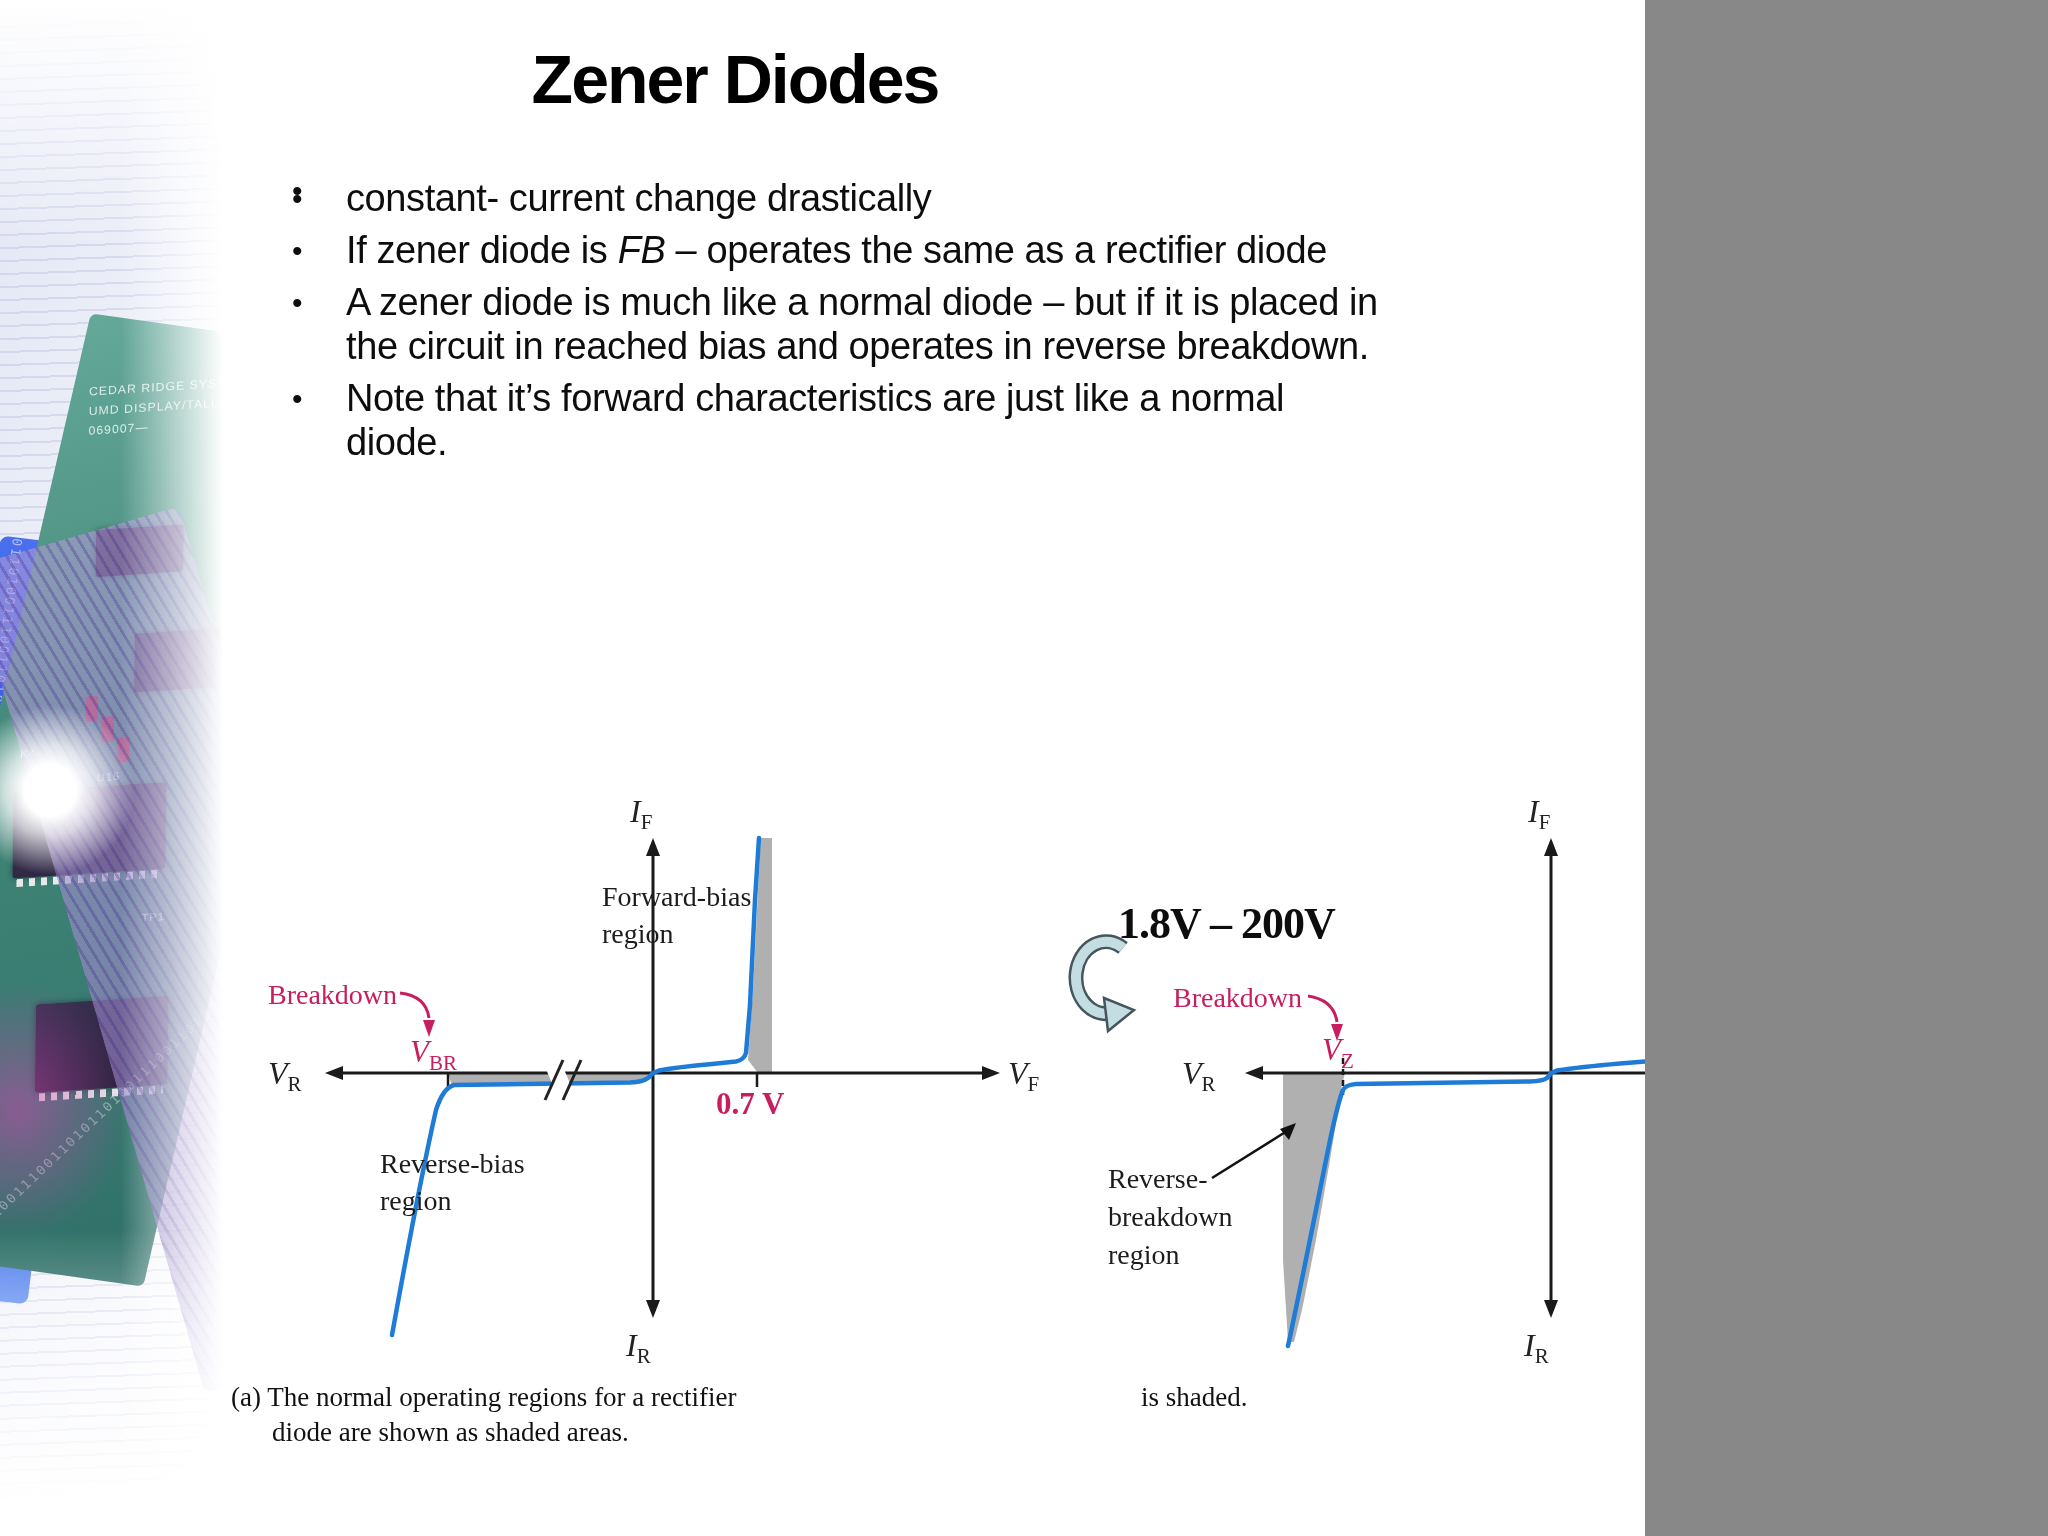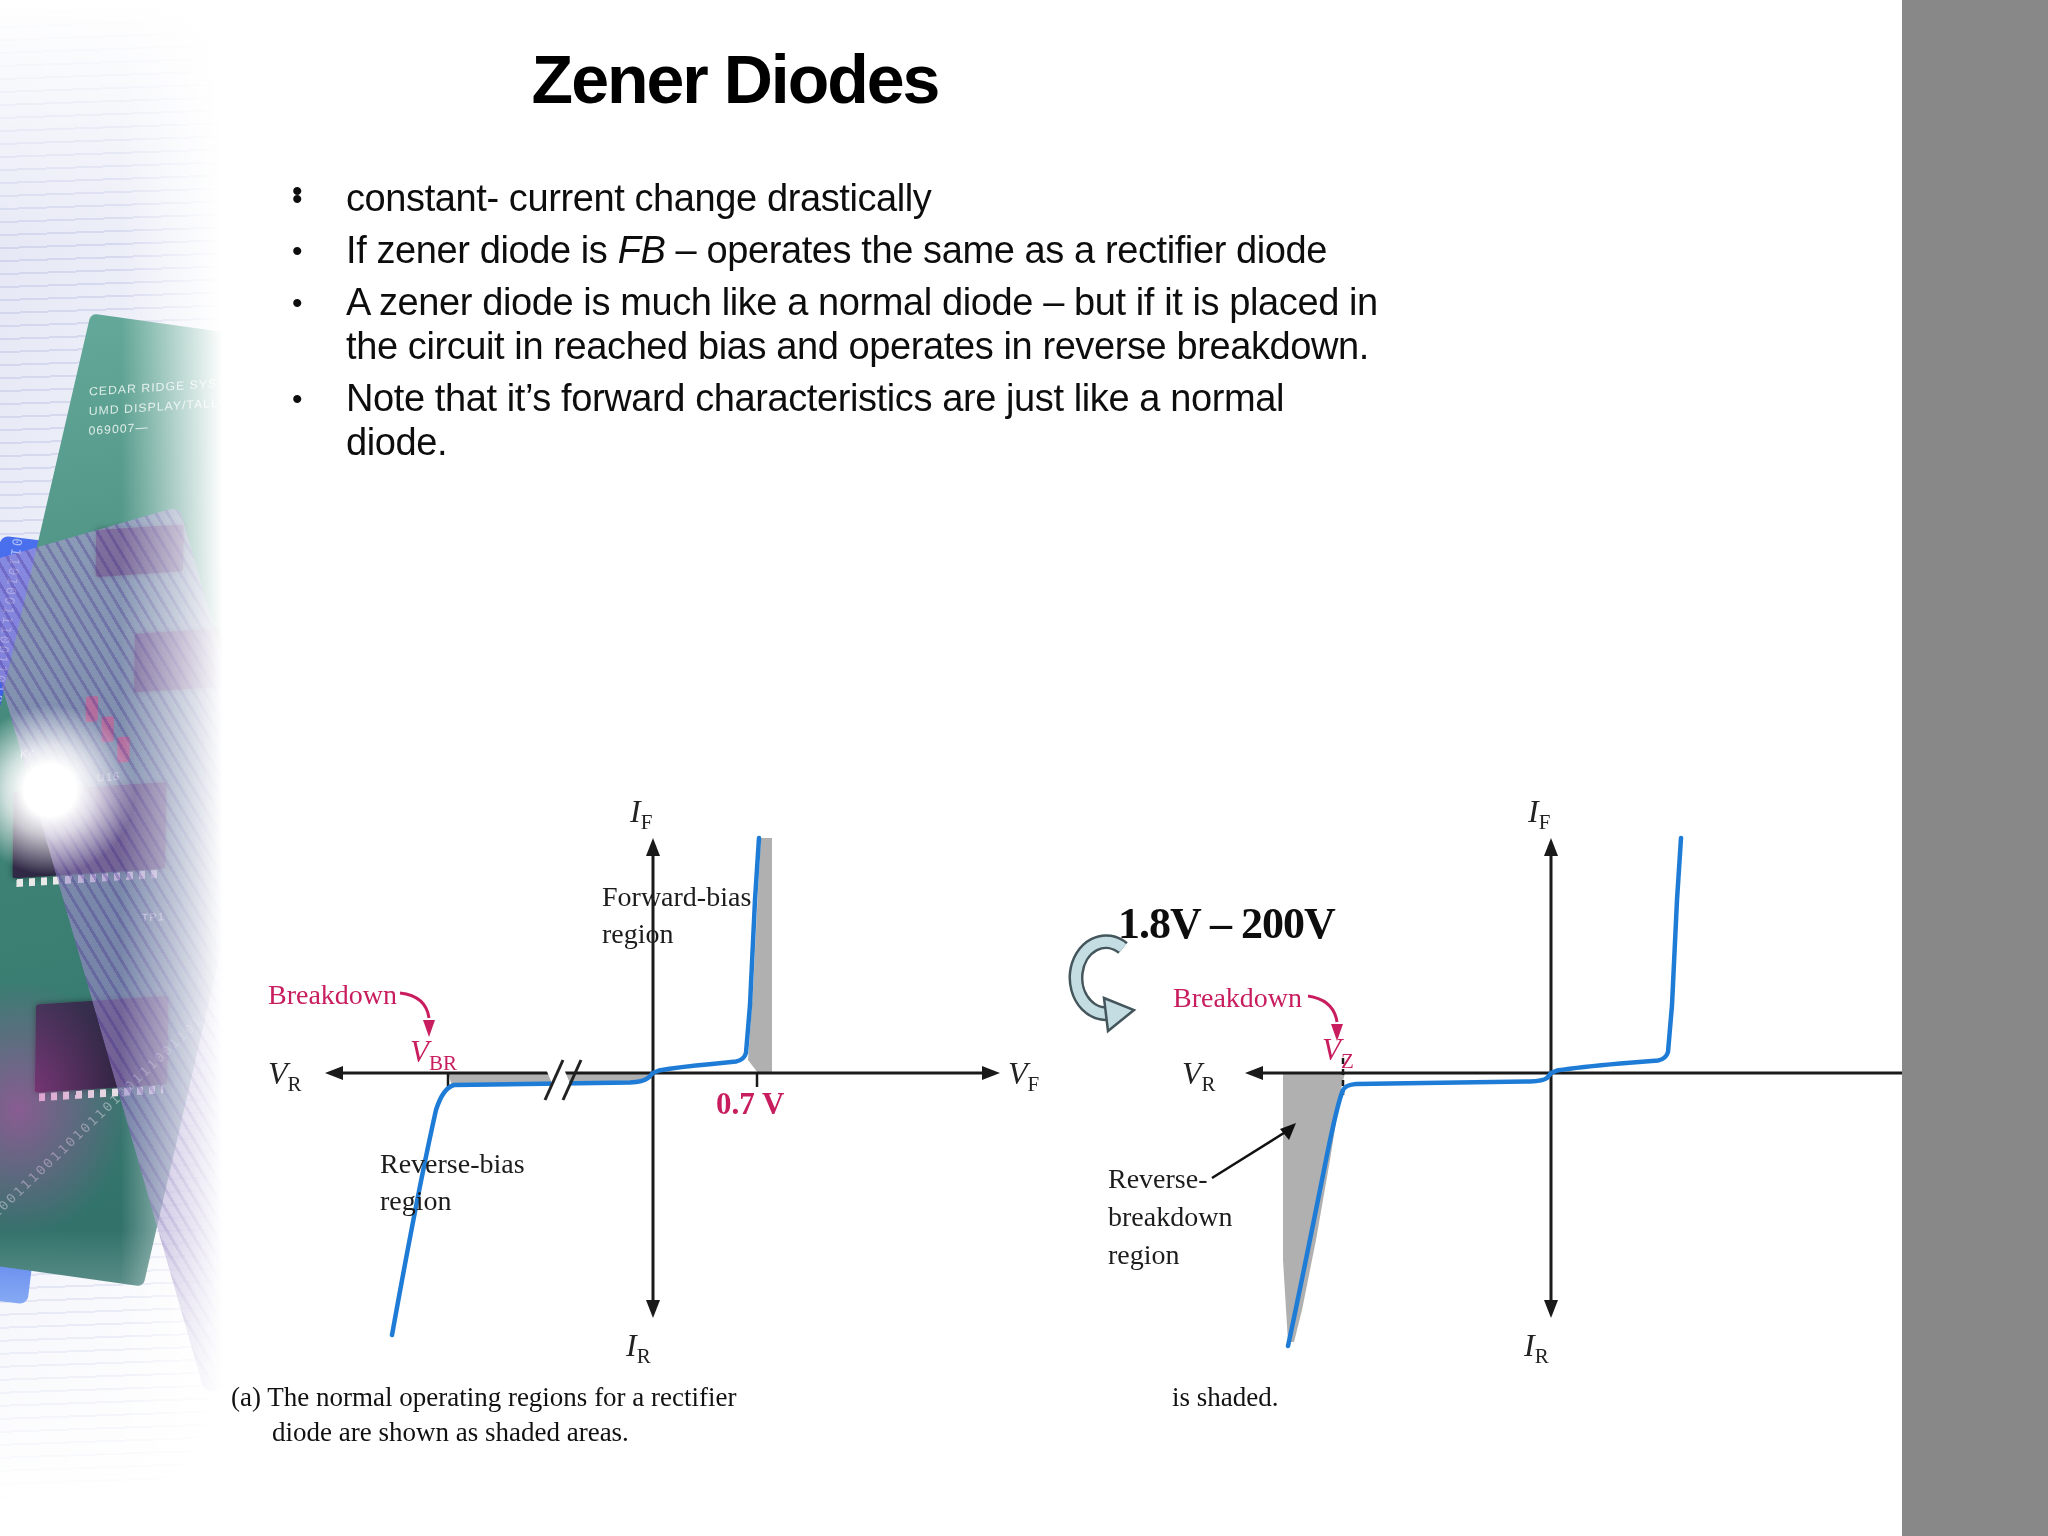--- a/index.html
+++ b/index.html
@@ -1,17 +1,17 @@
 <!DOCTYPE html>
 <html><head>
 <meta charset="utf-8">
 <style>
   html,body{margin:0;padding:0;background:#888;}
   .slide{
-    position:relative;width:1902px;height:1536px;background:#ffffff;
+    position:relative;width:1645px;height:1536px;background:#ffffff;
     overflow:hidden;font-family:"Liberation Sans",sans-serif;
   }
   
   .sidebar{position:absolute;left:0;top:0;width:232px;height:1536px;overflow:hidden;
     background:linear-gradient(105deg,#e3e6f4 0%,#f2f3fa 55%,#ffffff 100%);}
   .streaks{position:absolute;inset:0;
     background:repeating-linear-gradient(178deg,rgba(130,140,205,.20) 0 2px,rgba(255,255,255,0) 2px 13px);}
   .bluecol{position:absolute;left:-46px;top:540px;width:120px;height:760px;
     background:linear-gradient(180deg,#4a70ee 0%,#2b3fd6 60%,#5b8af0 100%);
     transform:rotate(7deg);border-radius:8px;overflow:hidden;}
@@ -72,21 +72,21 @@
   .slash{stroke:#222;stroke-width:3;}
   .gapwhite{fill:#ffffff;}
   .blkarrow{stroke:#111;stroke-width:2.5;}
   .blkhead{fill:#111;}
   .tealout{stroke:#44565c;stroke-width:15;fill:none;}
   .tealin{stroke:#c3dde2;stroke-width:10;fill:none;}
   .tealhead{fill:#c3dde2;stroke:#44565c;stroke-width:2.5;}
   .caption{position:absolute;font-family:"Liberation Serif",serif;font-size:27px;
     color:#111;line-height:35px;}
   .caption .c2a{margin-left:41px;display:block;}
-  .caption .c2b{margin-left:90px;display:block;}
+  .caption .c2b{margin-left:59px;display:block;}
   .capline{display:block;white-space:nowrap;}
 </style>
 </head>
 <body>
 
 <div class="slide">
 
   <div class="sidebar">
     <div class="streaks"></div>
     <div class="bluecol">

